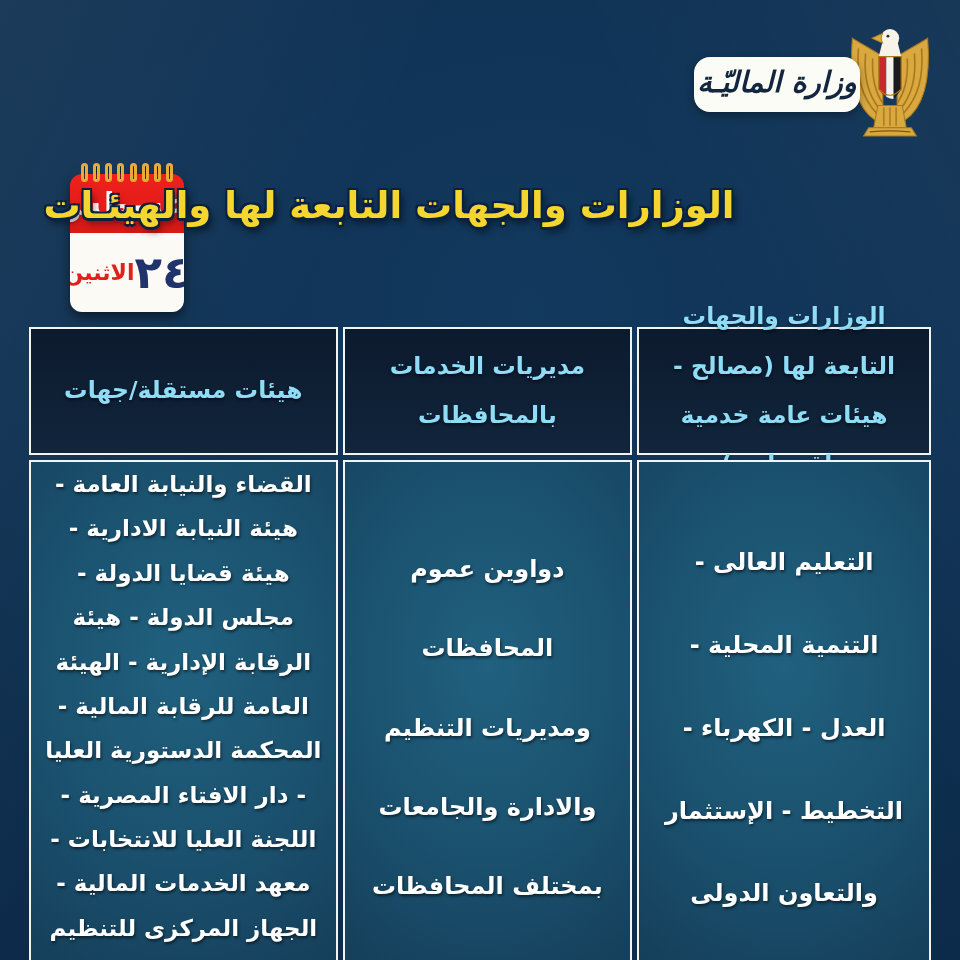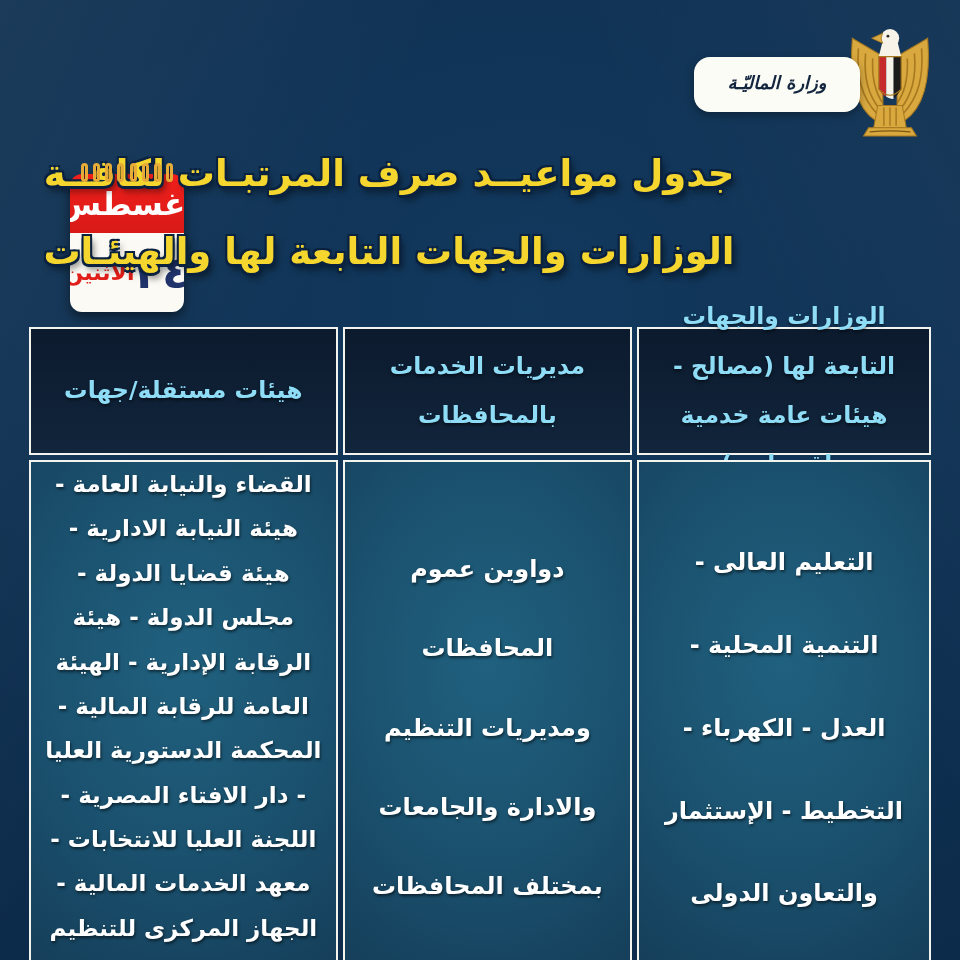--- a/index.html
+++ b/index.html
@@ -21,21 +21,21 @@
   .ministry-pill{
     position:absolute;top:57px;right:100px;
     width:166px;height:55px;
     background:#fcfcf6;border-radius:16px;
     box-shadow:0 3px 8px rgba(0,0,0,.35);
     display:flex;align-items:center;justify-content:center;
   }
   .ministry-pill span{
     font-family:"DejaVu Serif", serif;
     font-style:italic;font-weight:bold;
-    font-size:18px;color:#13263f;line-height:1;
+    font-size:29px;color:#13263f;line-height:1;
     transform:translateY(-2px);
   }
 
   
   .calendar{position:absolute;top:163px;left:28px;width:156px;height:150px;padding-left:42px;}
   .cal-rings{
     position:relative;z-index:3;
     display:flex;justify-content:space-between;
     padding:0 11px;height:20px;margin-bottom:-9px;
   }
@@ -161,21 +161,20 @@
     <div class="cal-card">
       <div class="cal-month">اغسطس</div>
       <div class="cal-body">
         <div class="cal-day">٢٤</div>
         <div class="cal-weekday">الاثنين</div>
       </div>
     </div>
   </div>
 
   <div class="main-title">
-    <span class="title-line-1">جدول مواعيــد صرف المرتبـات لكافــة</span>
     <span class="title-line-2">الوزارات والجهات التابعة لها والهيئـات</span>
   </div>
 
   <div class="salary-table">
     <div class="cell th">الوزارات والجهات التابعة لها (مصالح - هيئات عامة خدمية واقتصادية)</div>
     <div class="cell th">مديريات الخدمات بالمحافظات</div>
     <div class="cell th">هيئات مستقلة/جهات</div>
 
     <div class="cell td td-ministries">التعليم العالى - التنمية المحلية - العدل - الكهرباء - التخطيط - الإستثمار والتعاون الدولى</div>
     <div class="cell td td-directorates">دواوين عموم المحافظات ومديريات التنظيم والادارة والجامعات بمختلف المحافظات</div>

